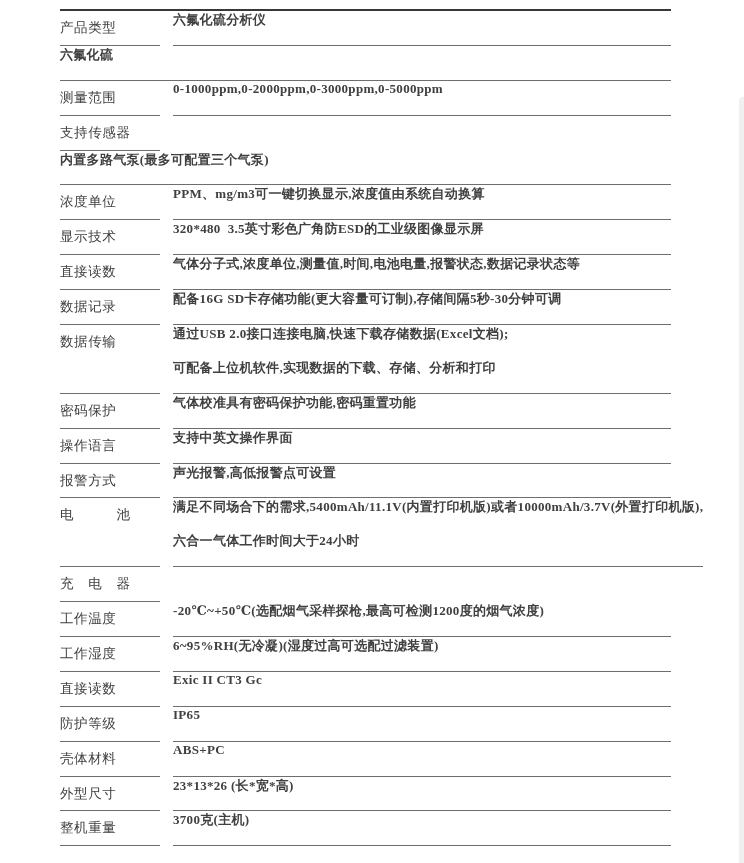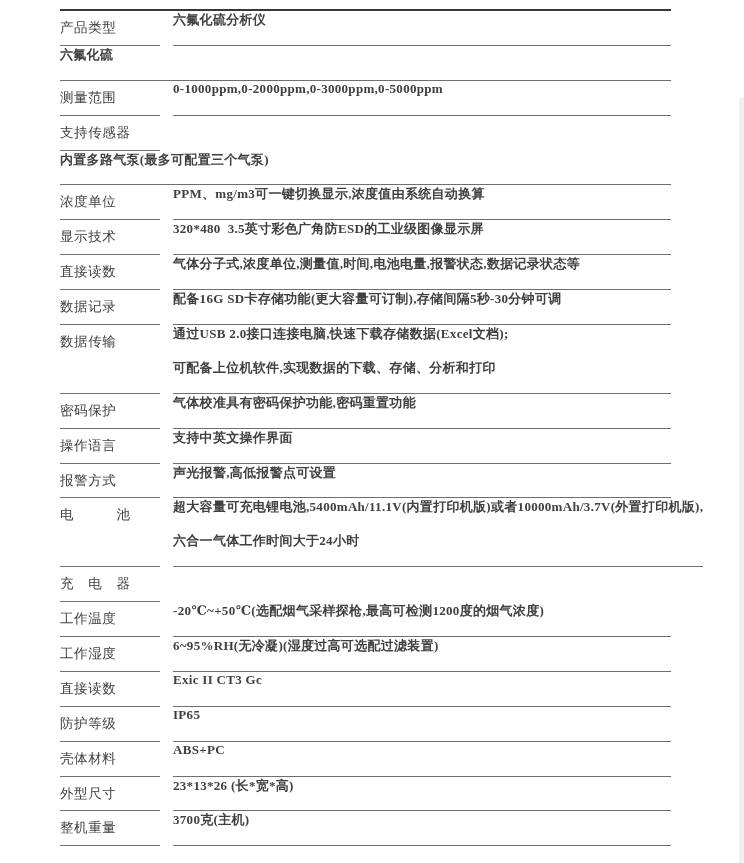--- a/index.html
+++ b/index.html
@@ -175,21 +175,21 @@
         <div class="cell value">
           <div class="vline"><span class="seg">声光报警,高低报警点可设置</span></div>
         </div>
       </div>
 
       <div class="row">
         <div class="cell label">
           <span class="label-text">电　　　池</span>
         </div>
         <div class="cell value">
-          <div class="vline"><span class="seg">超大容量可充电锂电池,5400mAh/11.1V(内置打印机版)或者10000mAh/3.7V(外置打印机版),</span></div>
+          <div class="vline"><span class="seg">满足不同场合下的需求,5400mAh/11.1V(内置打印机版)或者10000mAh/3.7V(外置打印机版),</span></div>
           <div class="vline"><span class="seg">六合一气体工作时间大于24小时</span></div>
         </div>
       </div>
 
       <div class="row">
         <div class="cell label">
           <span class="label-text">充　电　器</span>
         </div>
       </div>
 

